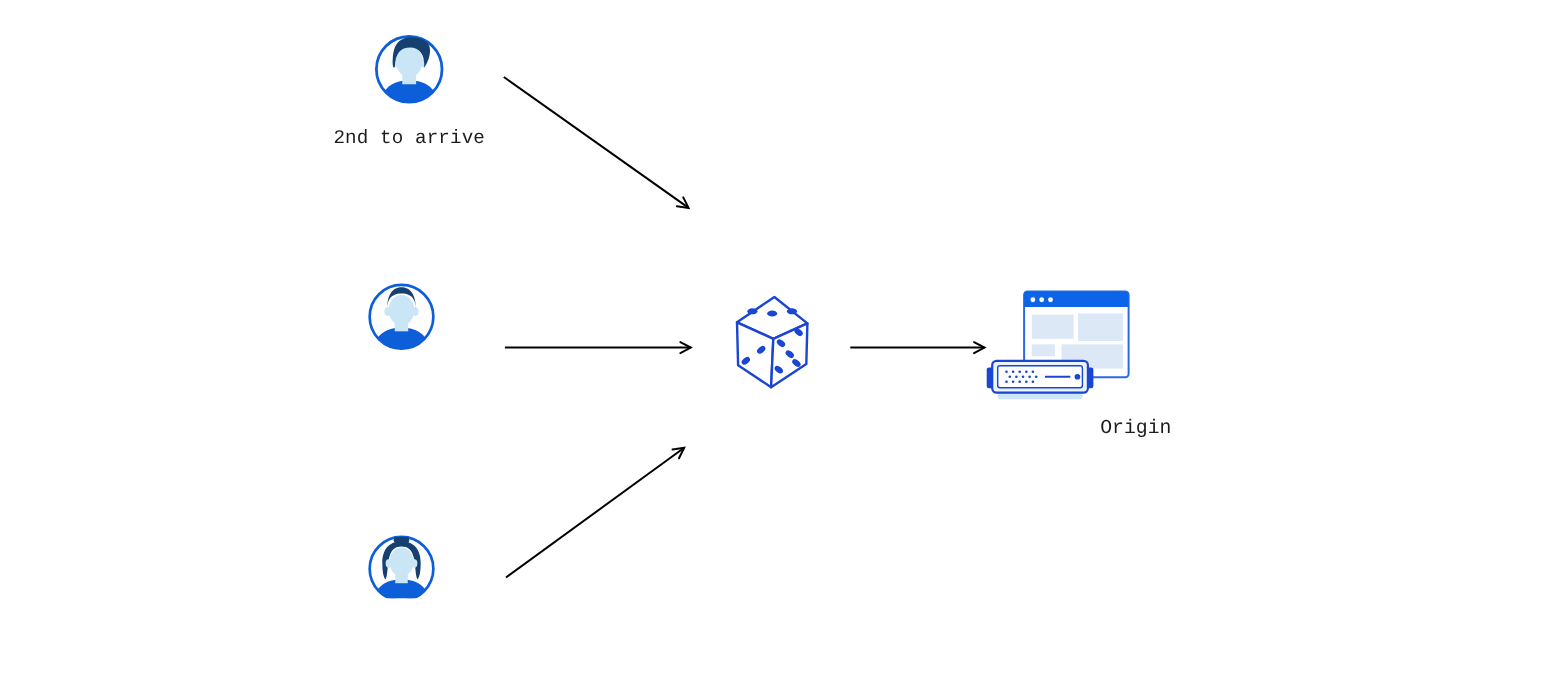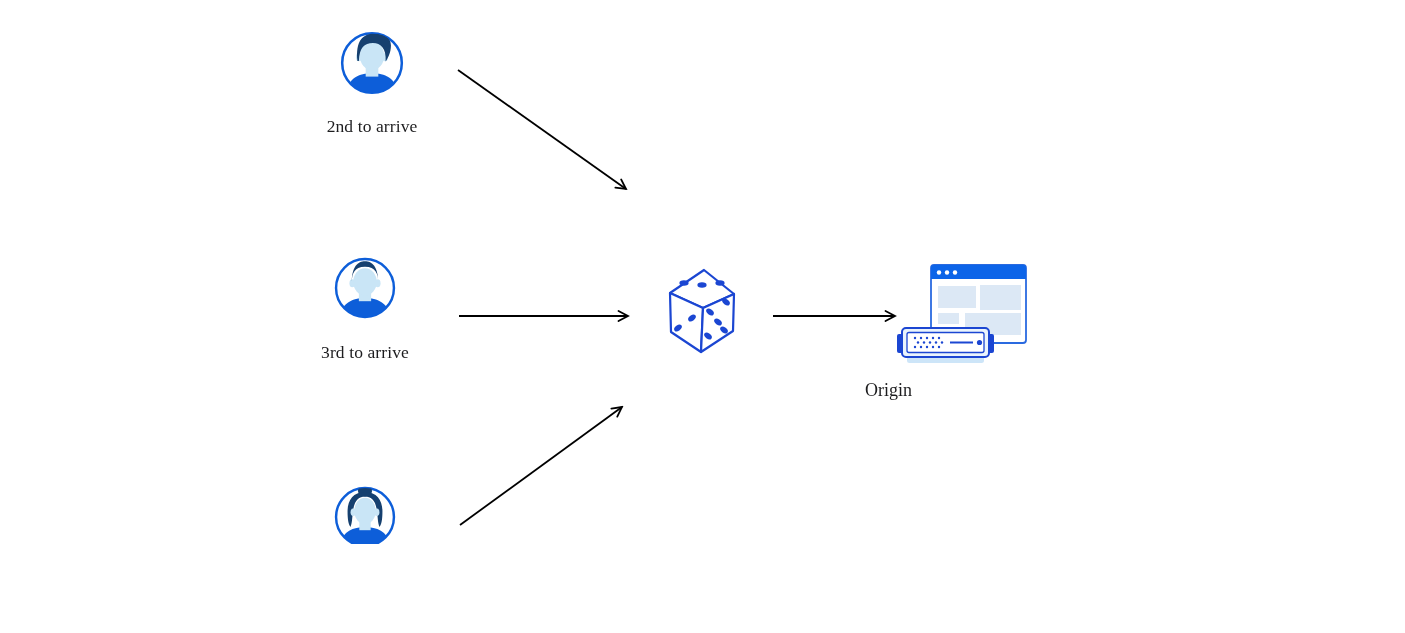--- a/index.html
+++ b/index.html
@@ -3,36 +3,36 @@
 <meta charset="utf-8">
 <style>
   * { margin: 0; padding: 0; box-sizing: border-box; }
   html, body { background: #ffffff; }
   .canvas {
     position: relative;
     width: 1405px;
     height: 544px;
     background: #ffffff;
     overflow: hidden;
-    font-family: Liberation Serif, serif;
+    font-family: Liberation Mono, monospace;
   }
   .abs { position: absolute; }
   .node-label {
     position: absolute;
     width: 220px;
     text-align: center;
     font-size: 17.5px;
     line-height: 22px;
     color: #1d1d1f;
     letter-spacing: 0.1px;
   }
   .origin-label {
     position: absolute;
     width: 200px;
-    text-align: left;
+    text-align: right;
     font-size: 18px;
     line-height: 24px;
     color: #1d1d1f;
   }
   svg { display: block; }
   .arrow-layer { position: absolute; left: 0; top: 0; width: 1405px; height: 633px; pointer-events: none; }
 </style>
 </head>
 <body>
 
@@ -81,21 +81,20 @@
       <g clip-path="url(#clipB)">
         <path d="M7,72 C8,52 20,45.5 35,45.5 C50,45.5 62,52 63,72 Z" fill="#0d5ed9"></path>
         <rect x="28.5" y="34" width="13" height="15" fill="#c9e5f6"></rect>
         <ellipse cx="21.5" cy="30" rx="3" ry="4.2" fill="#c9e5f6"></ellipse>
         <ellipse cx="48.5" cy="30" rx="3" ry="4.2" fill="#c9e5f6"></ellipse>
         <ellipse cx="35" cy="28.5" rx="12.5" ry="14.5" fill="#c9e5f6"></ellipse>
         <path d="M21,29 C21,12 27.5,6.5 35,6.5 C42.5,6.5 49,12 49,29 C49,20.5 46.5,12.5 35,12.5 C23.5,12.5 21,20.5 21,29 Z" fill="#16406f"></path>
       </g>
     </svg>
   </div>
-  <div class="node-label" style="left:255px; top:341px;">3rd to arrive</div>
 
   <div class="abs" style="left:332px; top:484px; width:66px; height:66px;">
     <svg width="66" height="66" viewBox="0 0 70 70">
       <defs>
           <clipPath id="clipC">
             <circle cx="35" cy="35" r="30.7"></circle>
           </clipPath>
         </defs>
       <circle cx="35" cy="35" r="30.7" fill="#ffffff" stroke="#0d5ed9" stroke-width="2.6"></circle>
       <g clip-path="url(#clipC)">

